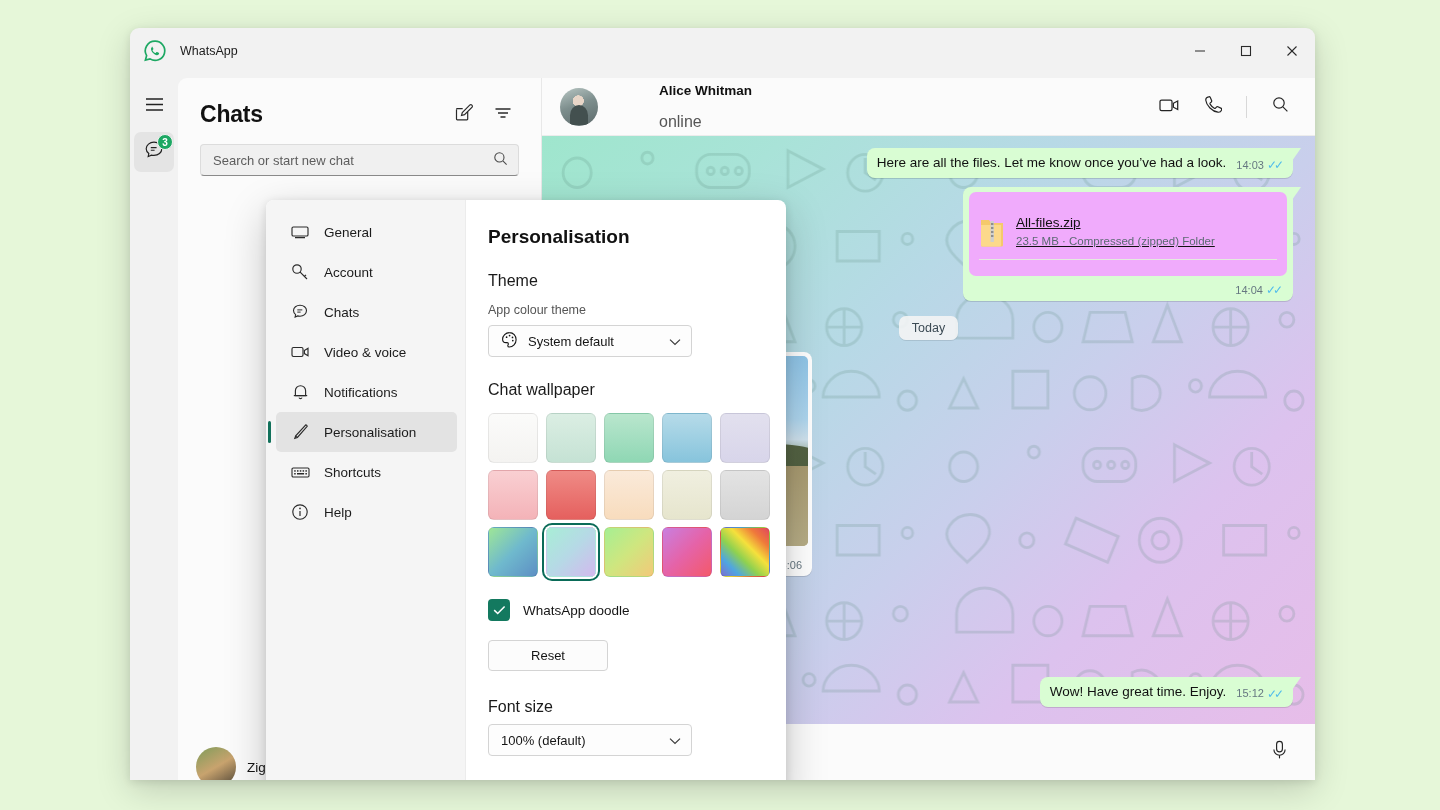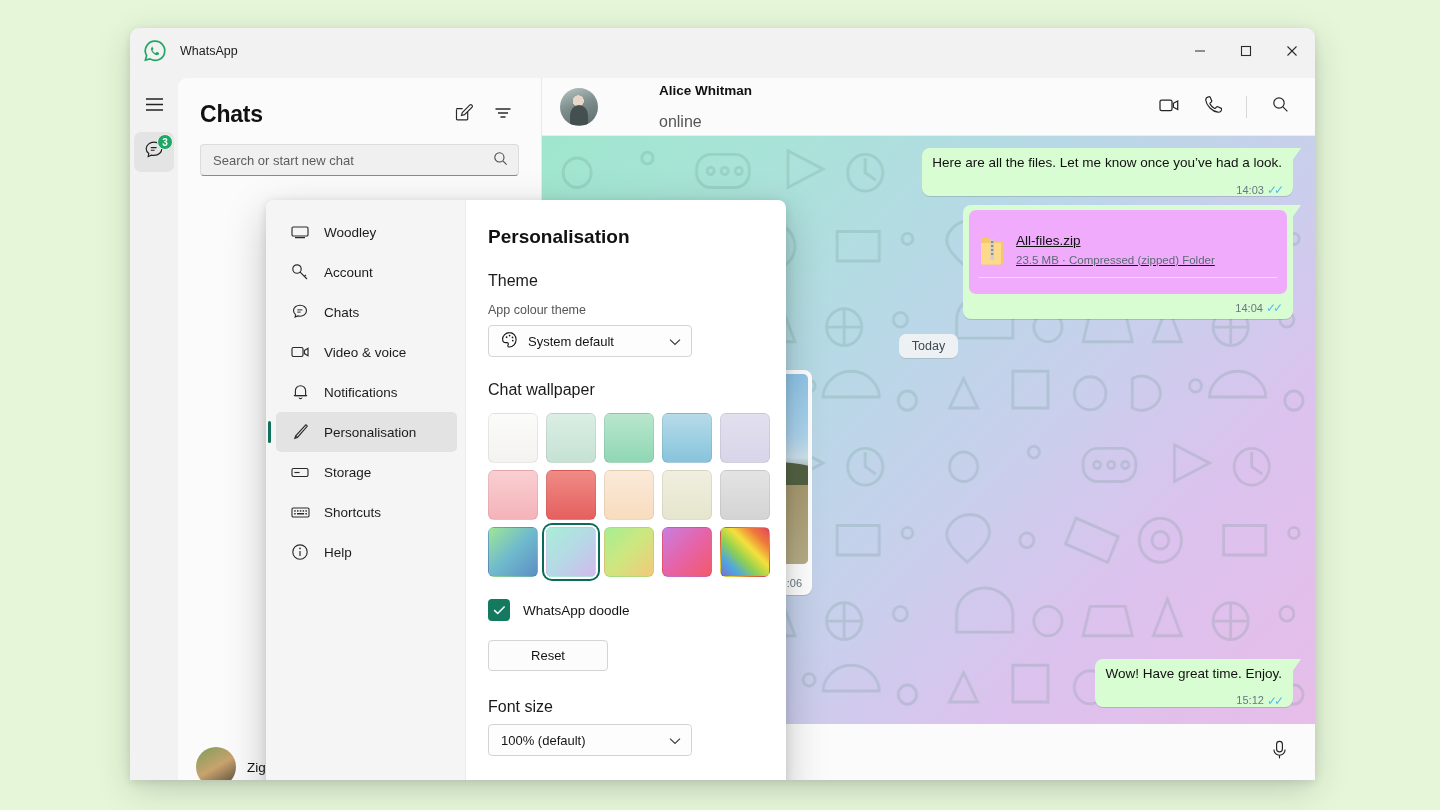--- a/index.html
+++ b/index.html
@@ -152,21 +152,21 @@
     box-shadow: 0 1px 0.6px rgba(0,0,0,0.13);
     font-size: 13.5px; color:#111; line-height:1.35;
   }
   .bubble.out { background: #d9fdd3; border-top-right-radius: 0; }
   .bubble.in  { background: #ffffff; border-top-left-radius: 0; }
   .bubble.out::after {
     content:''; position:absolute; right:-8px; top:0;
     border-top: 0 solid transparent; border-left: 9px solid #d9fdd3;
     border-bottom: 13px solid transparent;
   }
-  .bubble-text { padding: 6px 9px 0 10px; display:flex; align-items:center; gap:8px;flex-direction:column; }
+  .bubble-text { padding: 6px 9px 6px 10px; display:flex; align-items:center; gap:8px; }
   .bubble-text .txt { padding-right: 2px; }
   .meta { display:flex; align-items:center; gap:3px; margin-left:auto; white-space:nowrap;
           font-size:11px; color:#667781; transform: translateY(2px); }
   .ticks { color:#53bdeb; font-size: 12px; letter-spacing:-3px; padding-right:3px;}
 
   
   .bubble.file { padding: 5px 6px 3px 6px; width: 330px; max-width: 330px;}
   .file-card { background: #f0abfc; border-radius: 7px; padding: 22px 10px 8px 10px; text-decoration: underline; }
   .file-top { display:flex; align-items:center; gap: 11px; }
   .zip-icon { width: 26px; height: 32px; flex:0 0 26px; position:relative; }
@@ -579,21 +579,21 @@
 
     <div id="settings-nav">
 
       <div class="set-item">
         <span class="set-ico">
           <svg width="18" height="14" viewBox="0 0 18 14">
               <rect x="1" y="2" width="16" height="9" rx="1.3" fill="none" stroke="currentColor" stroke-width="1.15"></rect>
               <line x1="4" y1="12.6" x2="14" y2="12.6" stroke="currentColor" stroke-width="1.15"></line>
             </svg>
         </span>
-        <span>Woodley</span>
+        <span>General</span>
       </div>
 
       <div class="set-item">
         <span class="set-ico">
           <svg width="18" height="18" viewBox="0 0 18 18">
               <circle cx="6" cy="6" r="4.2" fill="none" stroke="currentColor" stroke-width="1.15"></circle>
               <path d="M8.9 8.9L16 16M13.4 13.4l1.6-1.6" fill="none" stroke="currentColor" stroke-width="1.15"></path>
             </svg>
         </span>
         <span>Account</span>
@@ -634,29 +634,20 @@
       <div class="set-item active">
         <span class="set-ico">
           <svg width="18" height="18" viewBox="0 0 18 18">
               <path d="M14.8 1.9a1.4 1.4 0 0 1 1.4 1.4L6.4 14.5l-2.6.9.9-2.6z" fill="none" stroke="currentColor" stroke-width="1.15"></path>
               <line x1="4.6" y1="12.9" x2="6.1" y2="14.4" stroke="currentColor" stroke-width="1.05"></line>
             </svg>
         </span>
         <span>Personalisation</span>
       </div>
 
-      <div class="set-item">
-        <span class="set-ico">
-          <svg width="18" height="13" viewBox="0 0 18 13">
-              <rect x="1" y="2.5" width="16" height="8" rx="1.4" fill="none" stroke="currentColor" stroke-width="1.15"></rect>
-              <line x1="3.4" y1="6.5" x2="8.6" y2="6.5" stroke="currentColor" stroke-width="1.15"></line>
-            </svg>
-        </span>
-        <span>Storage</span>
-      </div>
 
       <div class="set-item">
         <span class="set-ico">
           <svg width="19" height="13" viewBox="0 0 19 13">
               <rect x="1" y="2" width="17" height="9" rx="1.2" fill="none" stroke="currentColor" stroke-width="1.1"></rect>
               <g fill="currentColor">
                 <rect x="3.2" y="4.2" width="1.5" height="1.5"></rect>
                 <rect x="6" y="4.2" width="1.5" height="1.5"></rect>
                 <rect x="8.8" y="4.2" width="1.5" height="1.5"></rect>
                 <rect x="11.6" y="4.2" width="1.5" height="1.5"></rect>

